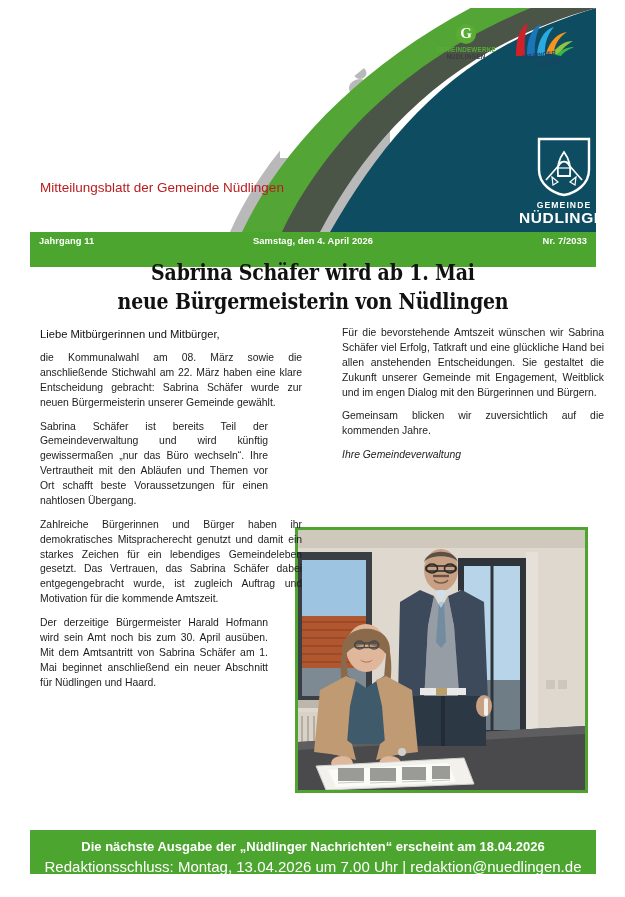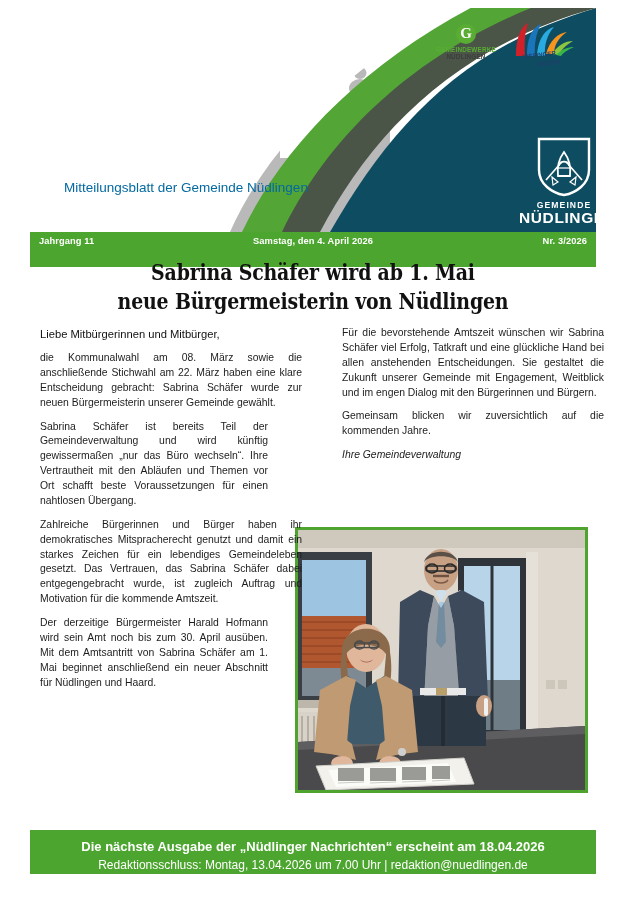--- a/index.html
+++ b/index.html
@@ -23,21 +23,21 @@
     position:absolute;left:0;top:0;width:566px;height:224px;
   }
   .mh-title{
     position:absolute;left:8px;top:110px;
     font-size:35px;font-weight:bold;color:#18556b;
     letter-spacing:-0.5px;line-height:1;
     white-space:nowrap;
   }
   .mh-subtitle{
     position:absolute;left:10px;top:172px;
-    font-size:13.5px;color:#0369a1;white-space:nowrap;margin-left:24px;
+    font-size:13.5px;color:#b91c1c;white-space:nowrap;
   }
 
   
   .logo-gw{position:absolute;left:396px;top:16px;width:80px;text-align:center;}
   .logo-gw .gw-mark{
     width:20px;height:20px;border-radius:50%;
     background:#5aad33;margin:0 auto 2px auto;position:relative;
   }
   .logo-gw .gw-mark:after{
     content:"G";position:absolute;left:0;right:0;top:-1px;
@@ -112,21 +112,21 @@
     overflow:hidden;background:#cfcfcf;
   }
   .photo svg{display:block;}
 
   
   .footer{
     position:absolute;left:30px;top:830px;width:566px;height:44px;
     background:#4ca52e;color:#ffffff;text-align:center;
   }
   .footer .f1{font-size:13px;font-weight:bold;padding-top:9px;letter-spacing:0;}
-  .footer .f2{font-size:12px;padding-top:4px;}
+  .footer .f2{font-size:15px;padding-top:4px;}
 </style>
 </head>
 <body>
 
 <div class="masthead">
 
   <svg class="mh-silhouette" viewBox="0 0 566 224" preserveAspectRatio="none">
     <g fill="#b9b9b9">
 
       <rect x="60" y="186" width="506" height="38"></rect>
@@ -217,21 +217,21 @@
       <path d="M40 41 L34 46 L39 49 Z" fill="none" stroke="#ffffff" stroke-width="1.2"></path>
     </svg>
     <div class="coa-l1">GEMEINDE</div>
     <div class="coa-l2">NÜDLINGEN</div>
   </div>
 </div>
 
 <div class="infobar">
   <span class="ib ib-left">Jahrgang 11</span>
   <span class="ib ib-center">Samstag, den 4. April 2026</span>
-  <span class="ib ib-right">Nr. 3/2026</span>
+  <span class="ib ib-right">Nr. 7/2033</span>
 </div>
 
 <div class="headline">
   <div>Sabrina Schäfer wird ab 1. Mai</div>
   <div>neue Bürgermeisterin von Nüdlingen</div>
 </div>
 
 <div class="photo">
   <svg width="287" height="260" viewBox="0 0 287 260">
 

